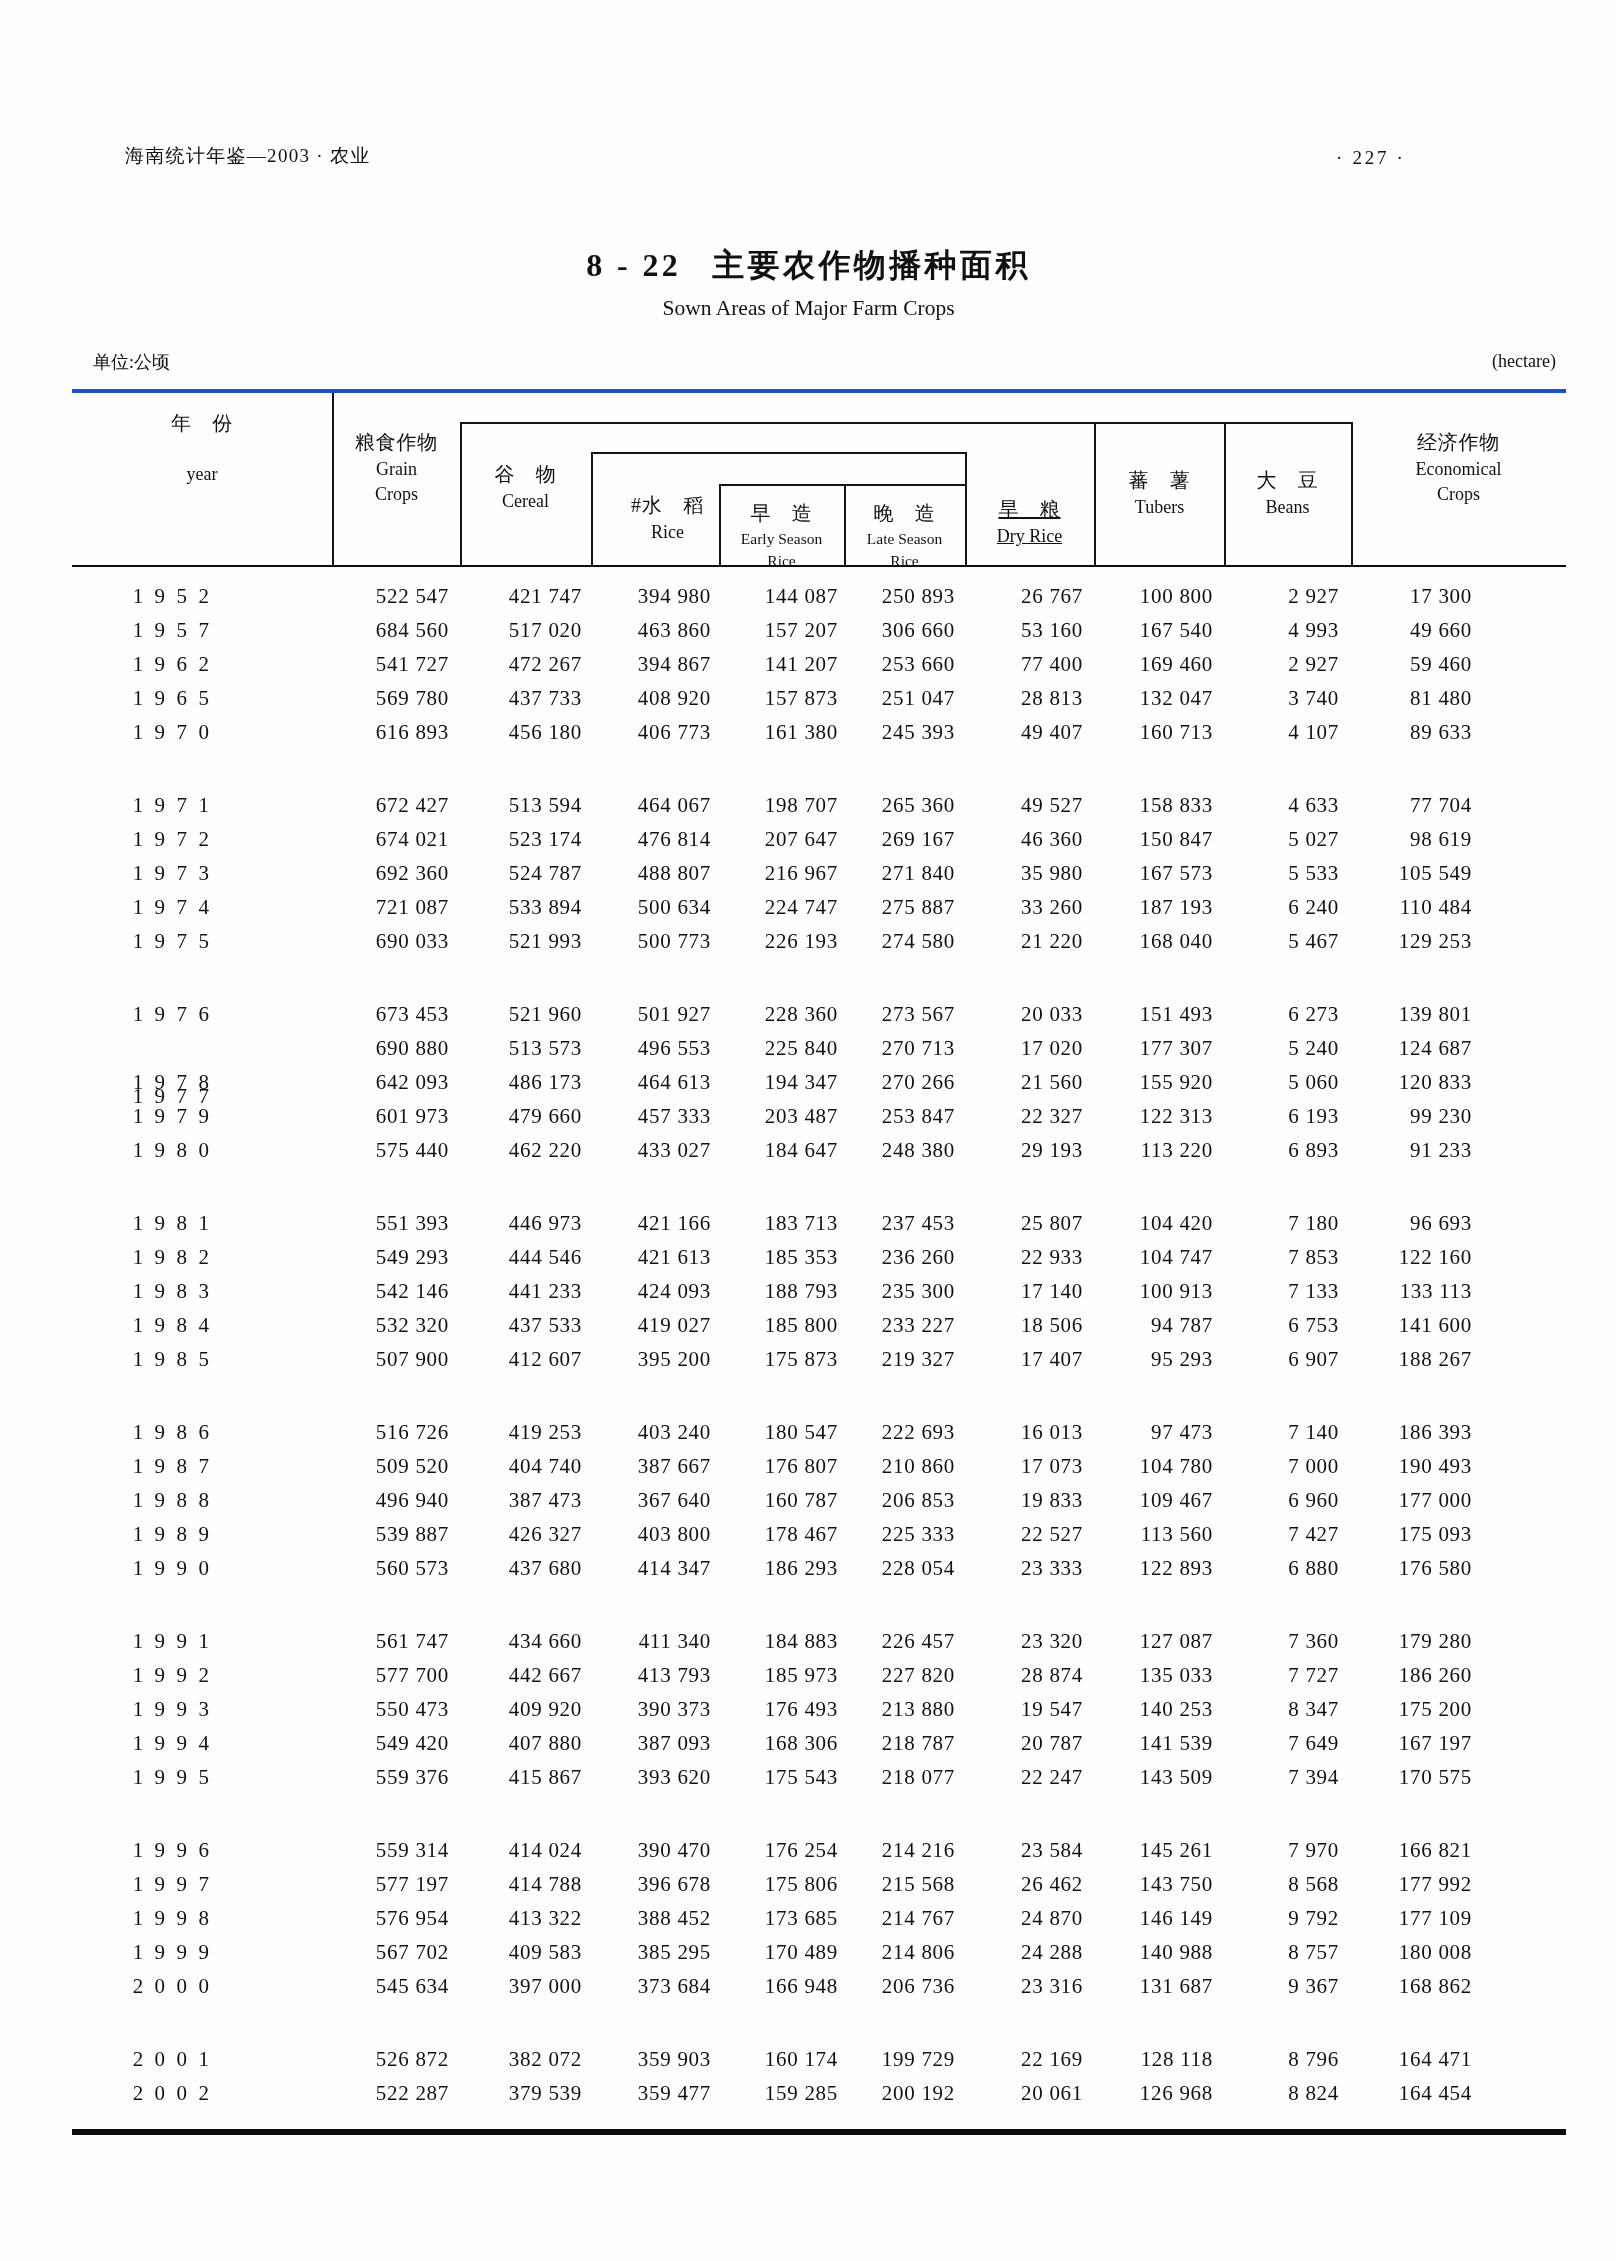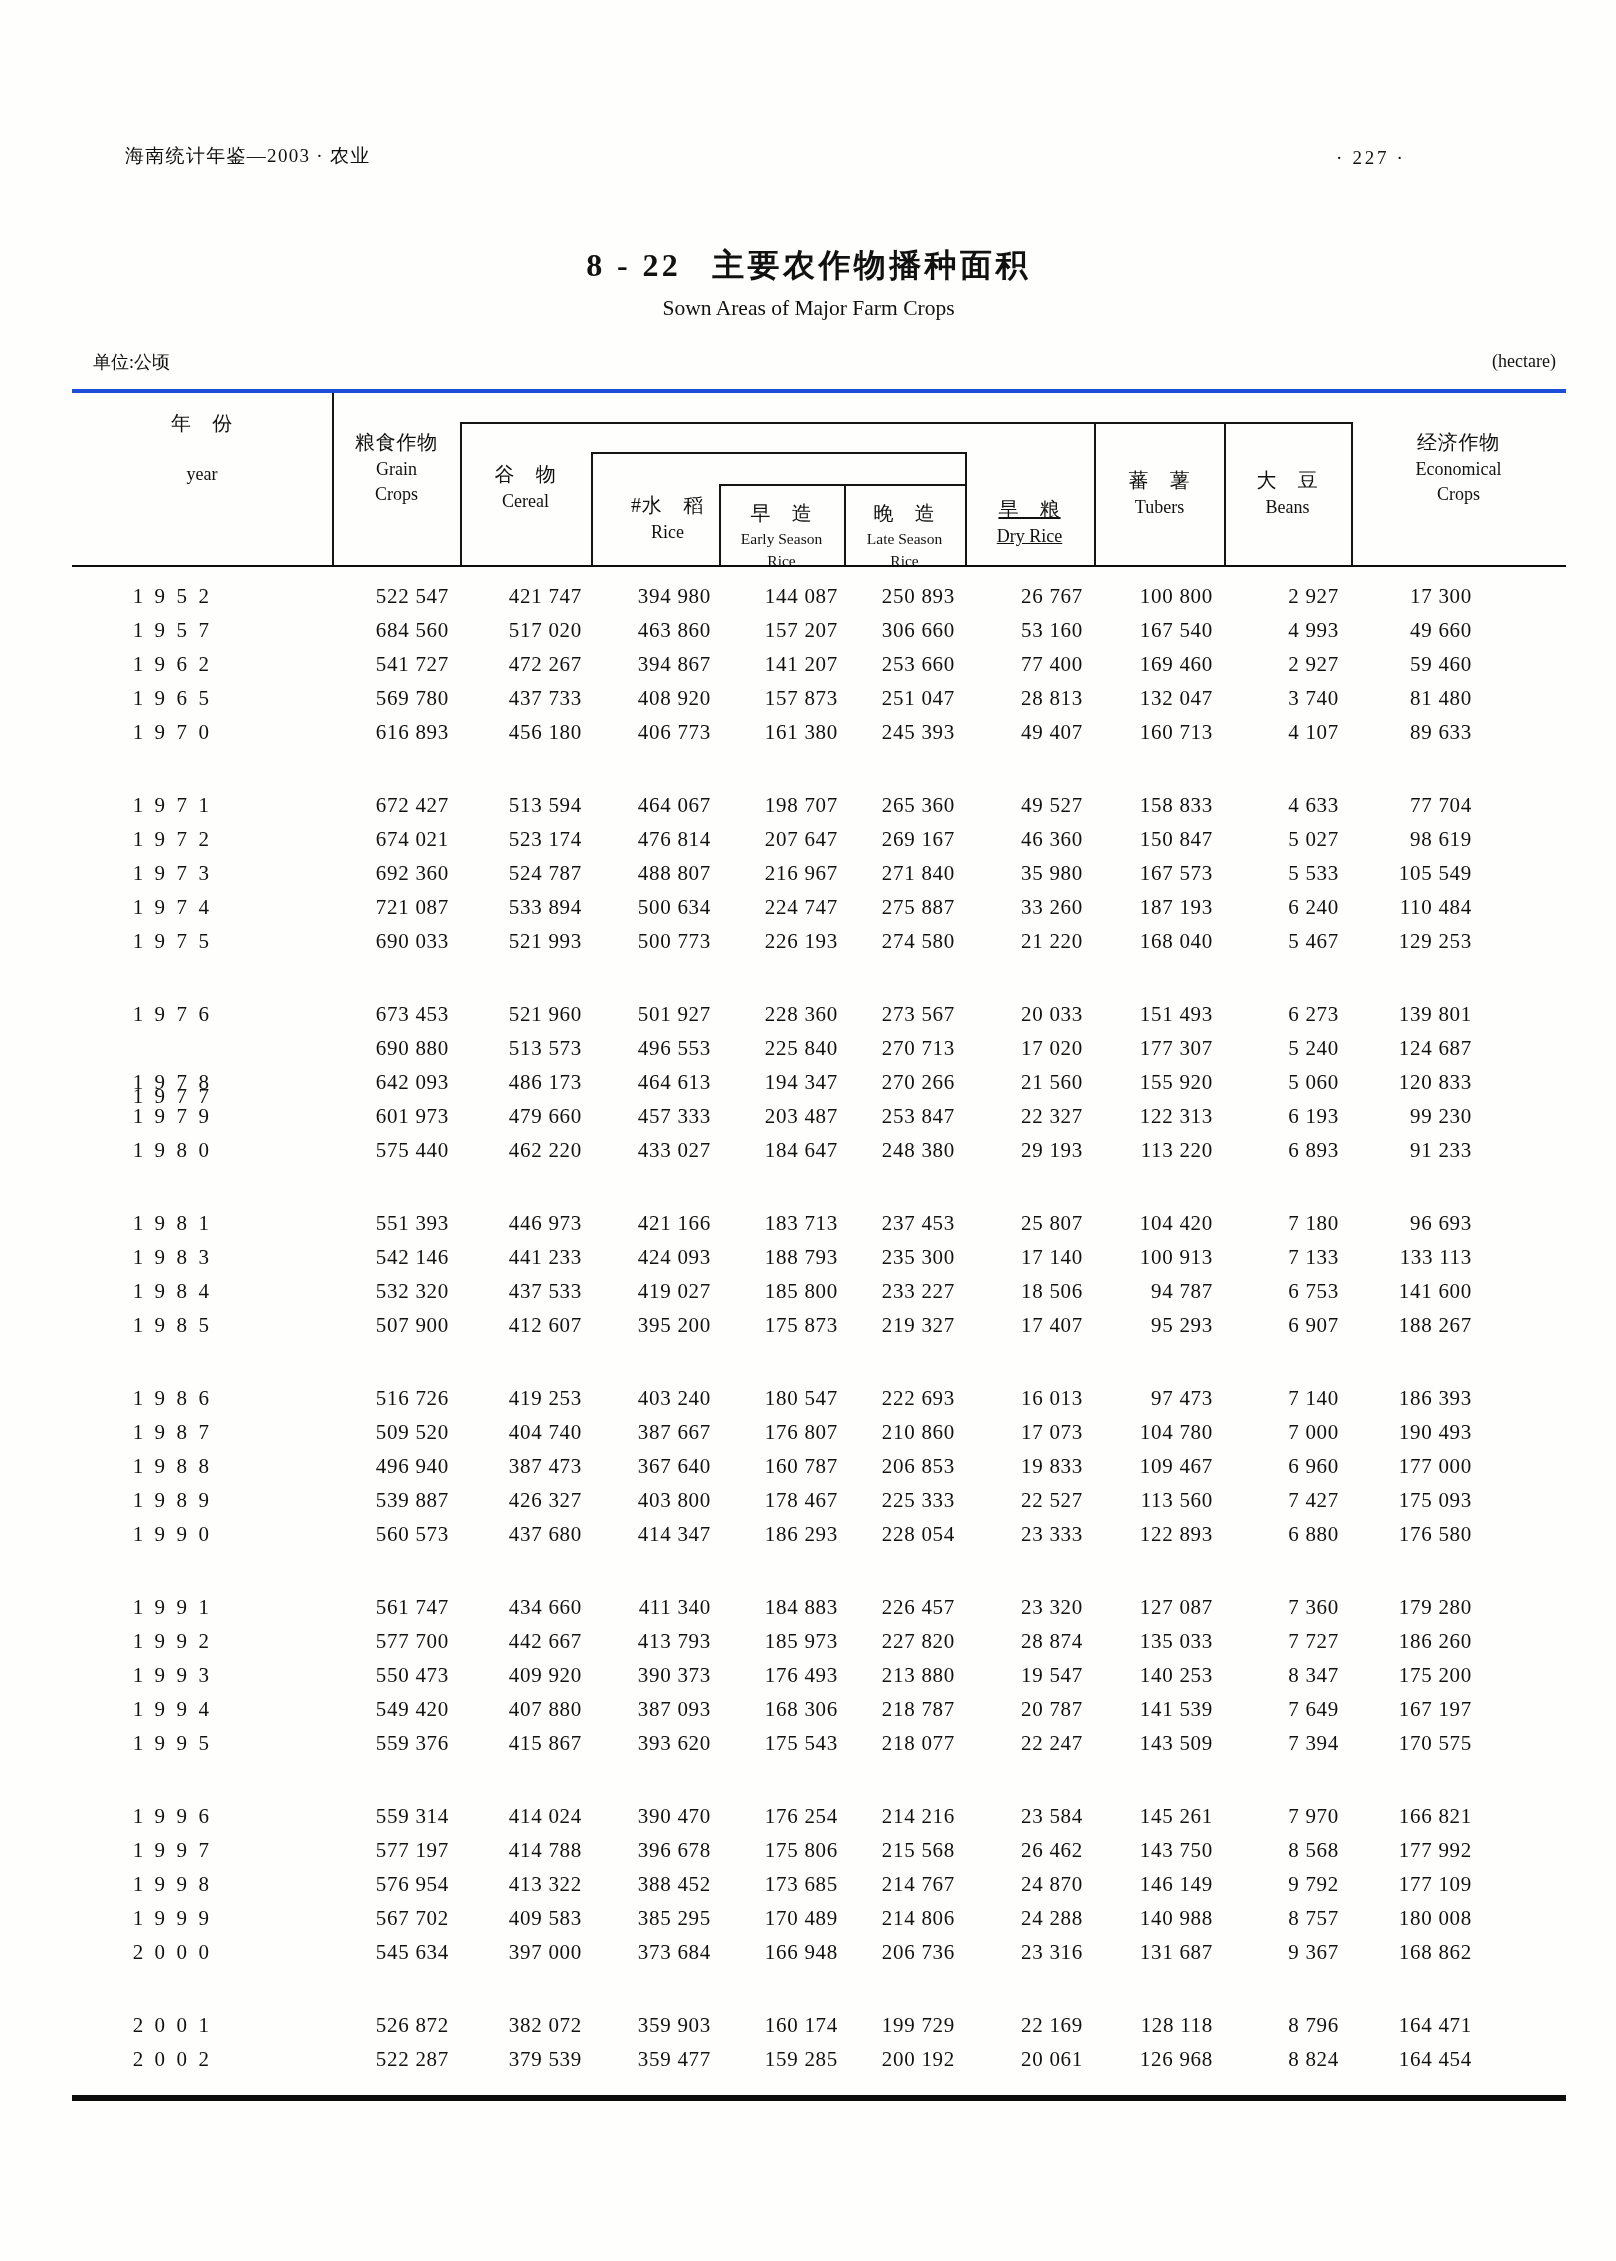--- a/index.html
+++ b/index.html
@@ -312,20 +312,32 @@
           <span class="cell cv c2">446 973</span>
           <span class="cell cv c3">421 166</span>
           <span class="cell cv c4">183 713</span>
           <span class="cell cv c5">237 453</span>
           <span class="cell cv c6">25 807</span>
           <span class="cell cv c7">104 420</span>
           <span class="cell cv c8">7 180</span>
           <span class="cell cv c9">96 693</span>
         </div>
         <div class="row">
+          <span class="cell c-year" style="left: 0px;">1982</span>
+          <span class="cell cv c1">549 293</span>
+          <span class="cell cv c2">444 546</span>
+          <span class="cell cv c3">421 613</span>
+          <span class="cell cv c4">185 353</span>
+          <span class="cell cv c5">236 260</span>
+          <span class="cell cv c6">22 933</span>
+          <span class="cell cv c7">104 747</span>
+          <span class="cell cv c8">7 853</span>
+          <span class="cell cv c9">122 160</span>
+        </div>
+        <div class="row">
           <span class="cell c-year" style="left: 0px;">1983</span>
           <span class="cell cv c1">542 146</span>
           <span class="cell cv c2">441 233</span>
           <span class="cell cv c3">424 093</span>
           <span class="cell cv c4">188 793</span>
           <span class="cell cv c5">235 300</span>
           <span class="cell cv c6">17 140</span>
           <span class="cell cv c7">100 913</span>
           <span class="cell cv c8">7 133</span>
           <span class="cell cv c9">133 113</span>

